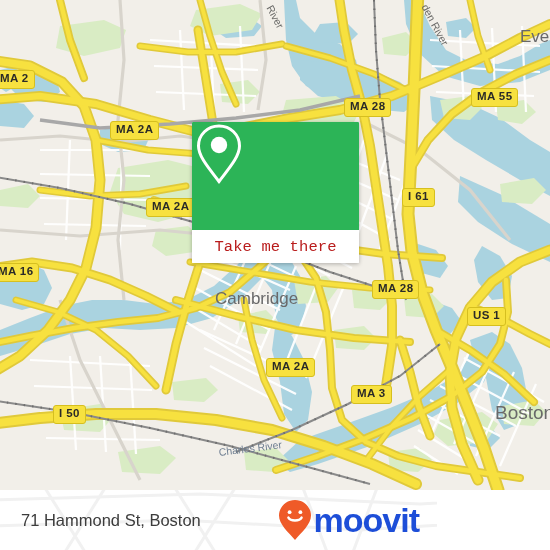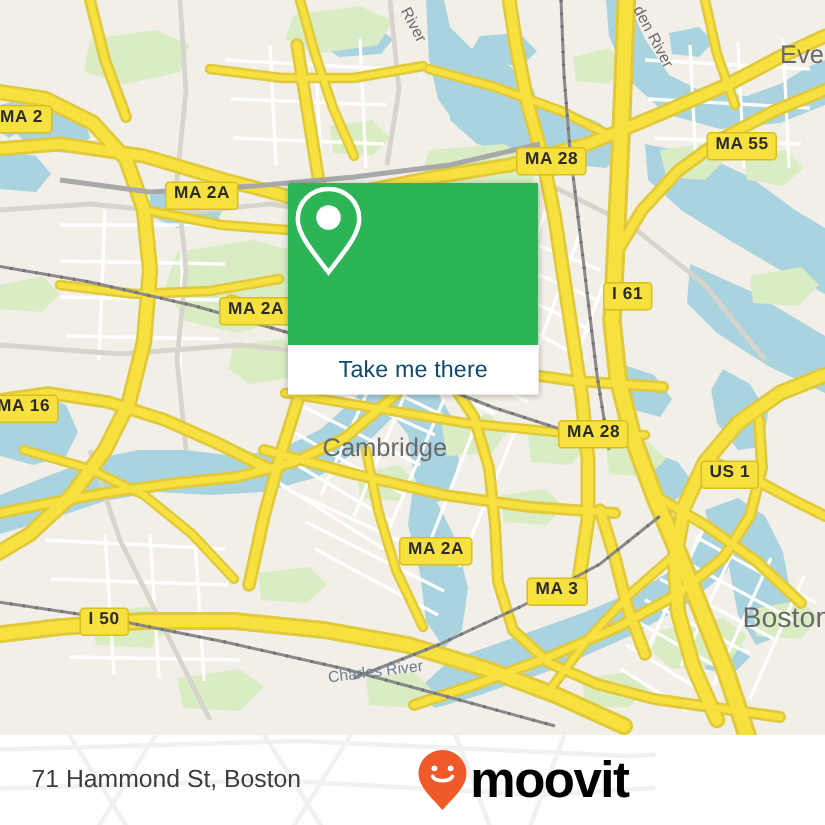--- a/index.html
+++ b/index.html
@@ -67,22 +67,23 @@
     background:#2cb457;
     display:flex;align-items:center;justify-content:center;
   }
   .card-bottom{
     height:33px;width:100%;
     background:#ffffff;
     display:flex;align-items:center;justify-content:center;
   }
   .card-cta{
     font-size:15.5px;
-    color:#0c4a6e;
+    color:#b91c1c;
     letter-spacing:.1px;
+    font-family:Liberation Mono, monospace;
   }
 
   
   .attrib{
     position:absolute;left:0;top:466px;
     background:rgba(255,255,255,.72);
     padding:4px 8px 5px 8px;
     font-size:12.5px;
     color:#3a3a3a;
     white-space:nowrap;
@@ -97,21 +98,21 @@
   .bottombar .wm{position:absolute;left:0;top:0;opacity:1;}
   .addr{
     position:absolute;left:21px;top:50%;transform:translateY(-50%);
     font-size:16.5px;color:#3c3c3c;white-space:nowrap;
   }
   .brand{
     position:absolute;right:18px;top:50%;transform:translateY(-50%);
     display:flex;align-items:center;gap:2px;
   }
   .brand-text{
-    font-size:34px;font-weight:bold;color:#000000;letter-spacing:-1px;line-height:1;
+    font-size:34px;font-weight:bold;color:#1d4ed8;letter-spacing:-1px;line-height:1;
   }
 </style>
 </head>
 <body>
 
 <div id="app">
 
   <div class="map">
     <svg width="550" height="490" viewBox="0 0 550 490">
       <defs>

